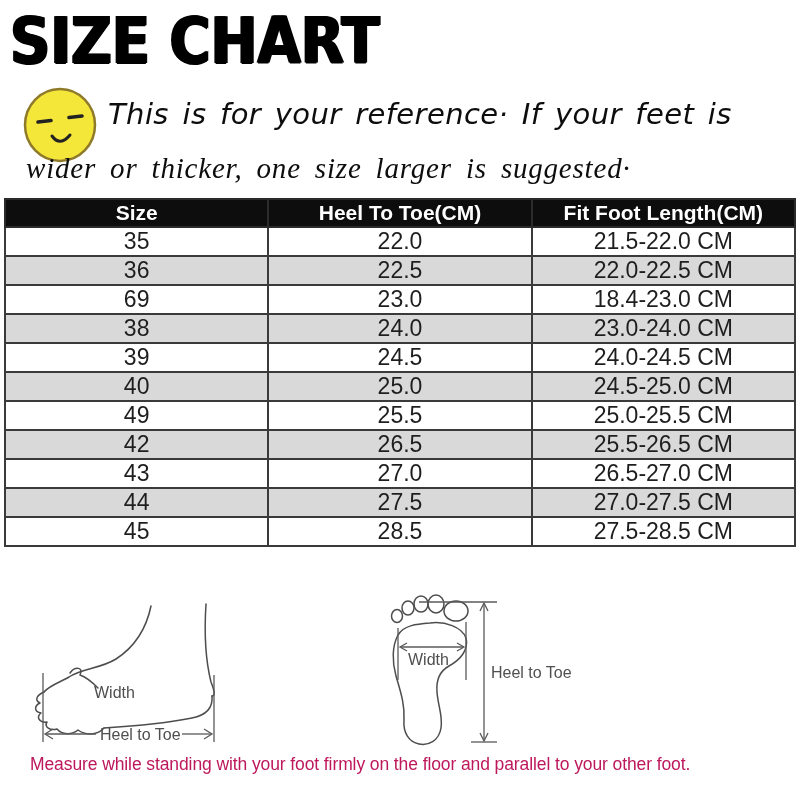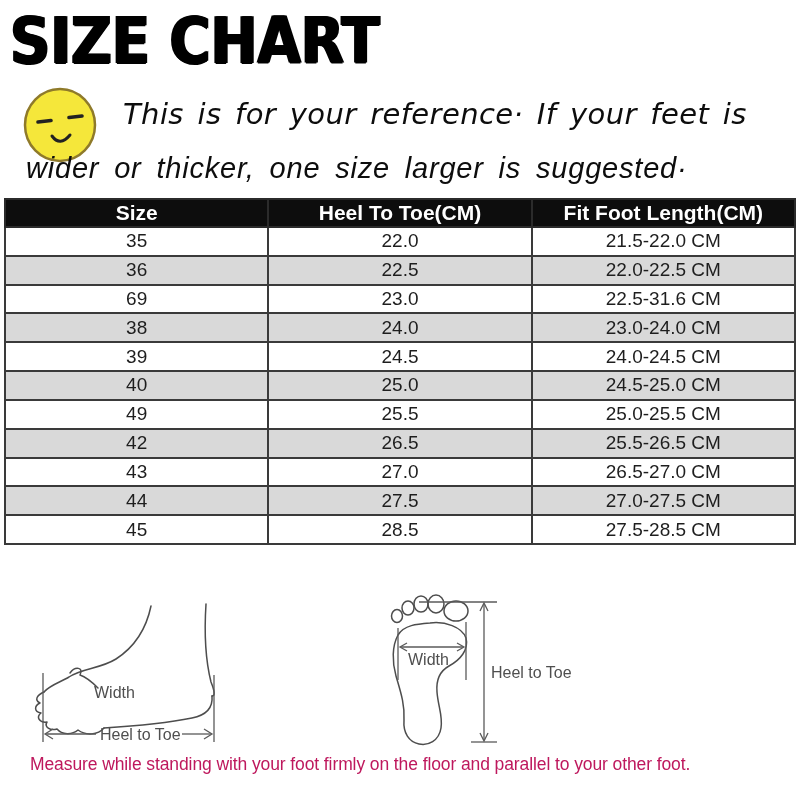--- a/index.html
+++ b/index.html
@@ -28,35 +28,35 @@
     text-shadow: 1.3px 0 #000, -1.3px 0 #000, 0 0.6px #000;
     white-space: nowrap;
   }
   .smiley {
     position: absolute;
     left: 22px;
     top: 86px;
   }
   .note-line1 {
     position: absolute;
-    left: 123px;
+    left: 108px;
     top: 97px;
     font-family: "DejaVu Sans", sans-serif;
     font-style: italic;
     font-size: 29px;
     color: #0d0d0d;
     white-space: nowrap;
     letter-spacing: 0.4px;
     word-spacing: 4px;
   }
   .note-line2 {
     position: absolute;
     left: 26px;
     top: 152px;
-    font-family: Liberation Sans, sans-serif;
+    font-family: Liberation Serif, serif;
     font-style: italic;
     font-size: 29px;
     color: #0d0d0d;
     white-space: nowrap;
     letter-spacing: 0.8px;
     word-spacing: 6px;
   }
   table.size-table {
     position: absolute;
     left: 4px;
@@ -73,21 +73,21 @@
     font-size: 21px;
     font-weight: bold;
     height: 26px;
     border: 2px solid #2b2b2b;
     text-align: center;
     padding: 0;
   }
   table.size-table td {
     text-align: center;
     vertical-align: middle;
-    font-size: 19px;
+    font-size: 23px;
     color: #1e1e1e;
     border: 2px solid #3a3a3a;
     padding: 0;
   }
   table.size-table tbody tr:nth-child(odd) td { background: #ffffff; }
   table.size-table tbody tr:nth-child(even) td { background: #d9d9d9; }
   .diagram-left {
     position: absolute;
     left: 20px;
     top: 600px;
@@ -155,21 +155,21 @@
       <td>21.5-22.0 CM</td>
     </tr>
     <tr>
       <td>36</td>
       <td>22.5</td>
       <td>22.0-22.5 CM</td>
     </tr>
     <tr>
       <td>69</td>
       <td>23.0</td>
-      <td>22.5-31.6 CM</td>
+      <td>18.4-23.0 CM</td>
     </tr>
     <tr>
       <td>38</td>
       <td>24.0</td>
       <td>23.0-24.0 CM</td>
     </tr>
     <tr>
       <td>39</td>
       <td>24.5</td>
       <td>24.0-24.5 CM</td>

